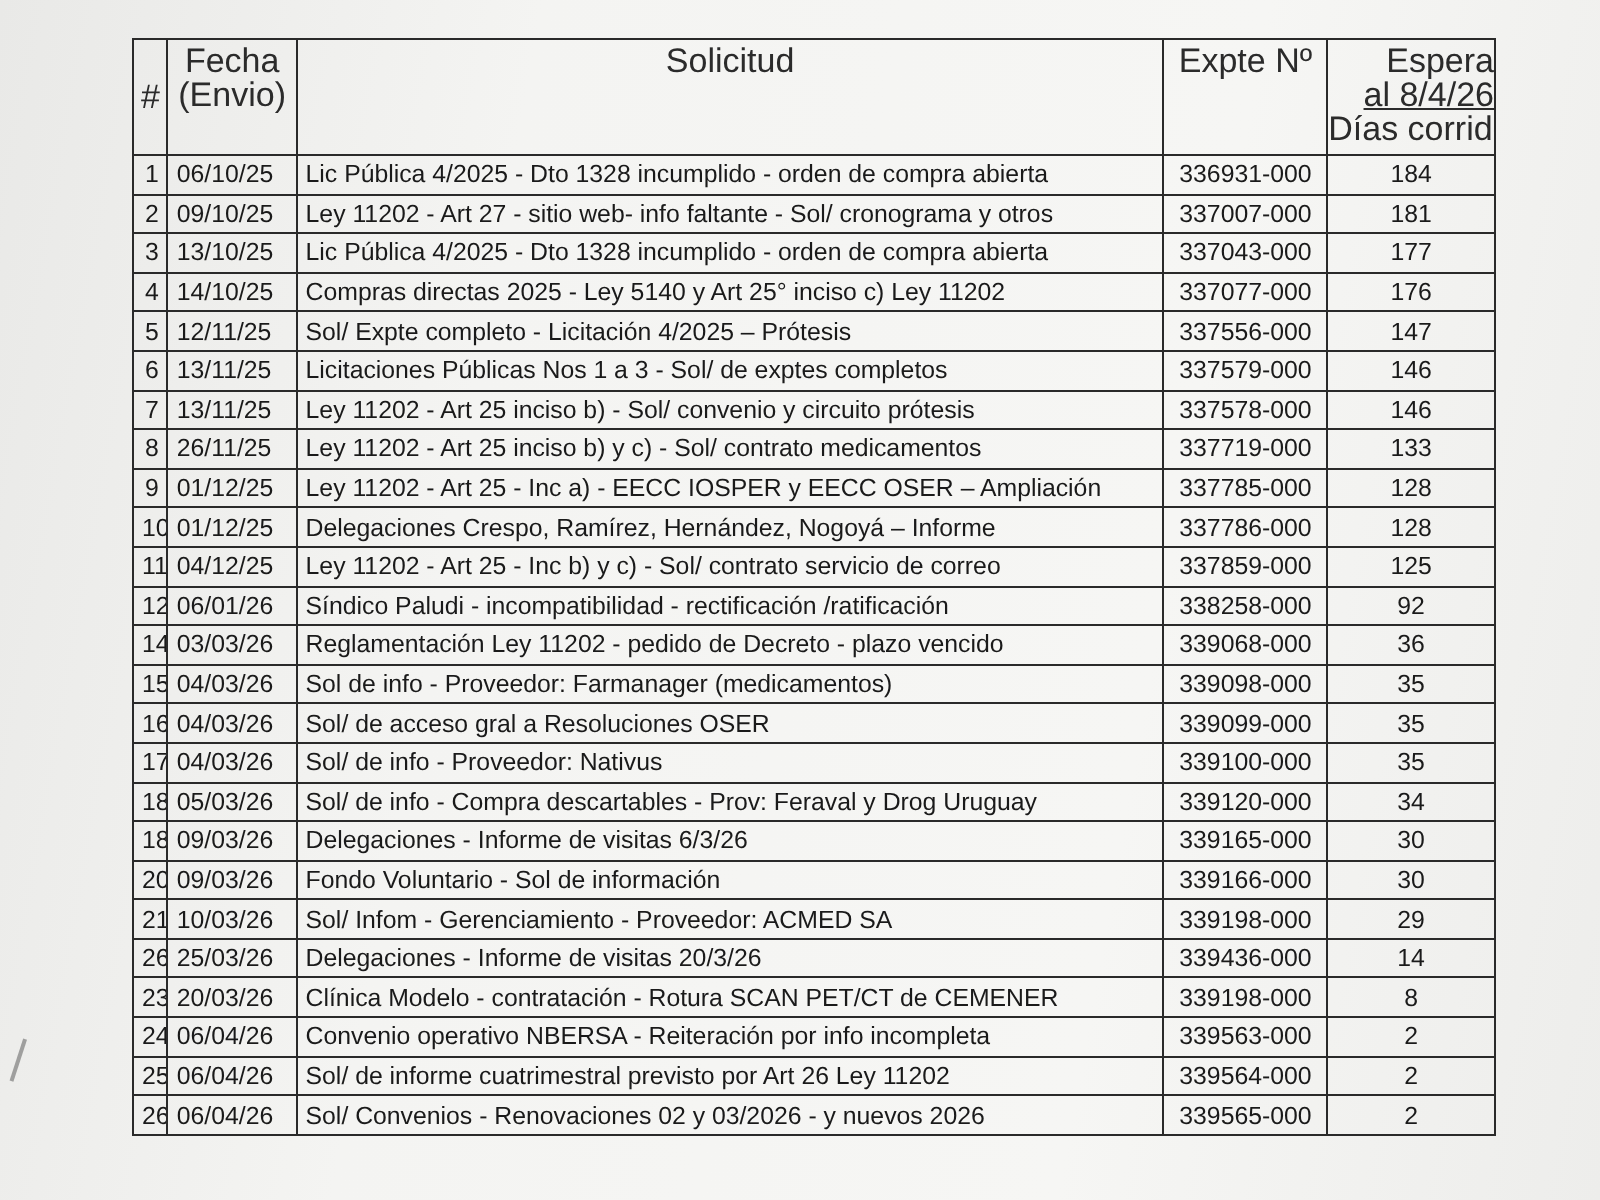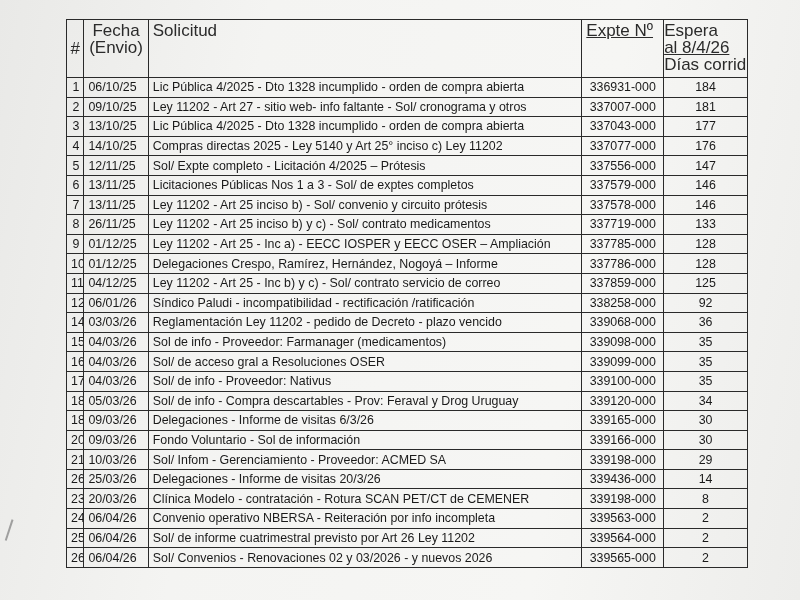--- a/index.html
+++ b/index.html
@@ -37,23 +37,23 @@
     color: #2b2b2b;
   }
   .tbl td { height: 18.6px; line-height: 18px; }
   .c-num { width: 16px; text-align: right; }
   .c-date { width: 54px; text-align: left; }
   .c-sol { width: 415px; text-align: left; }
   .c-exp { width: 71px; text-align: center; }
   .c-wait { width: 81px; text-align: center; }
   th.c-num { vertical-align: middle; text-align: center; padding: 0; }
   th.c-date { text-align: center; }
-  th.c-sol { }
-  th.c-exp { text-align: left; text-decoration: underline; }
-  th.c-wait { text-align: left; padding: 2px 0 0 0; margin-left: 24px; }
+  th.c-sol { text-align: center; }
+  th.c-exp { text-align: center; }
+  th.c-wait { text-align: right; padding: 2px 0 0 0; margin-left: 24px; }
   .wait-date { text-decoration: underline; display: block; }
   .wait-line { display: block; }
   .mark {
     position: absolute; left: 8px; top: 520px; width: 6px; height: 22px;
     border-left: 2px solid #6a6a6a; transform: rotate(18deg); opacity: 0.6;
   }
 </style>
 </head>
 <body>
 

